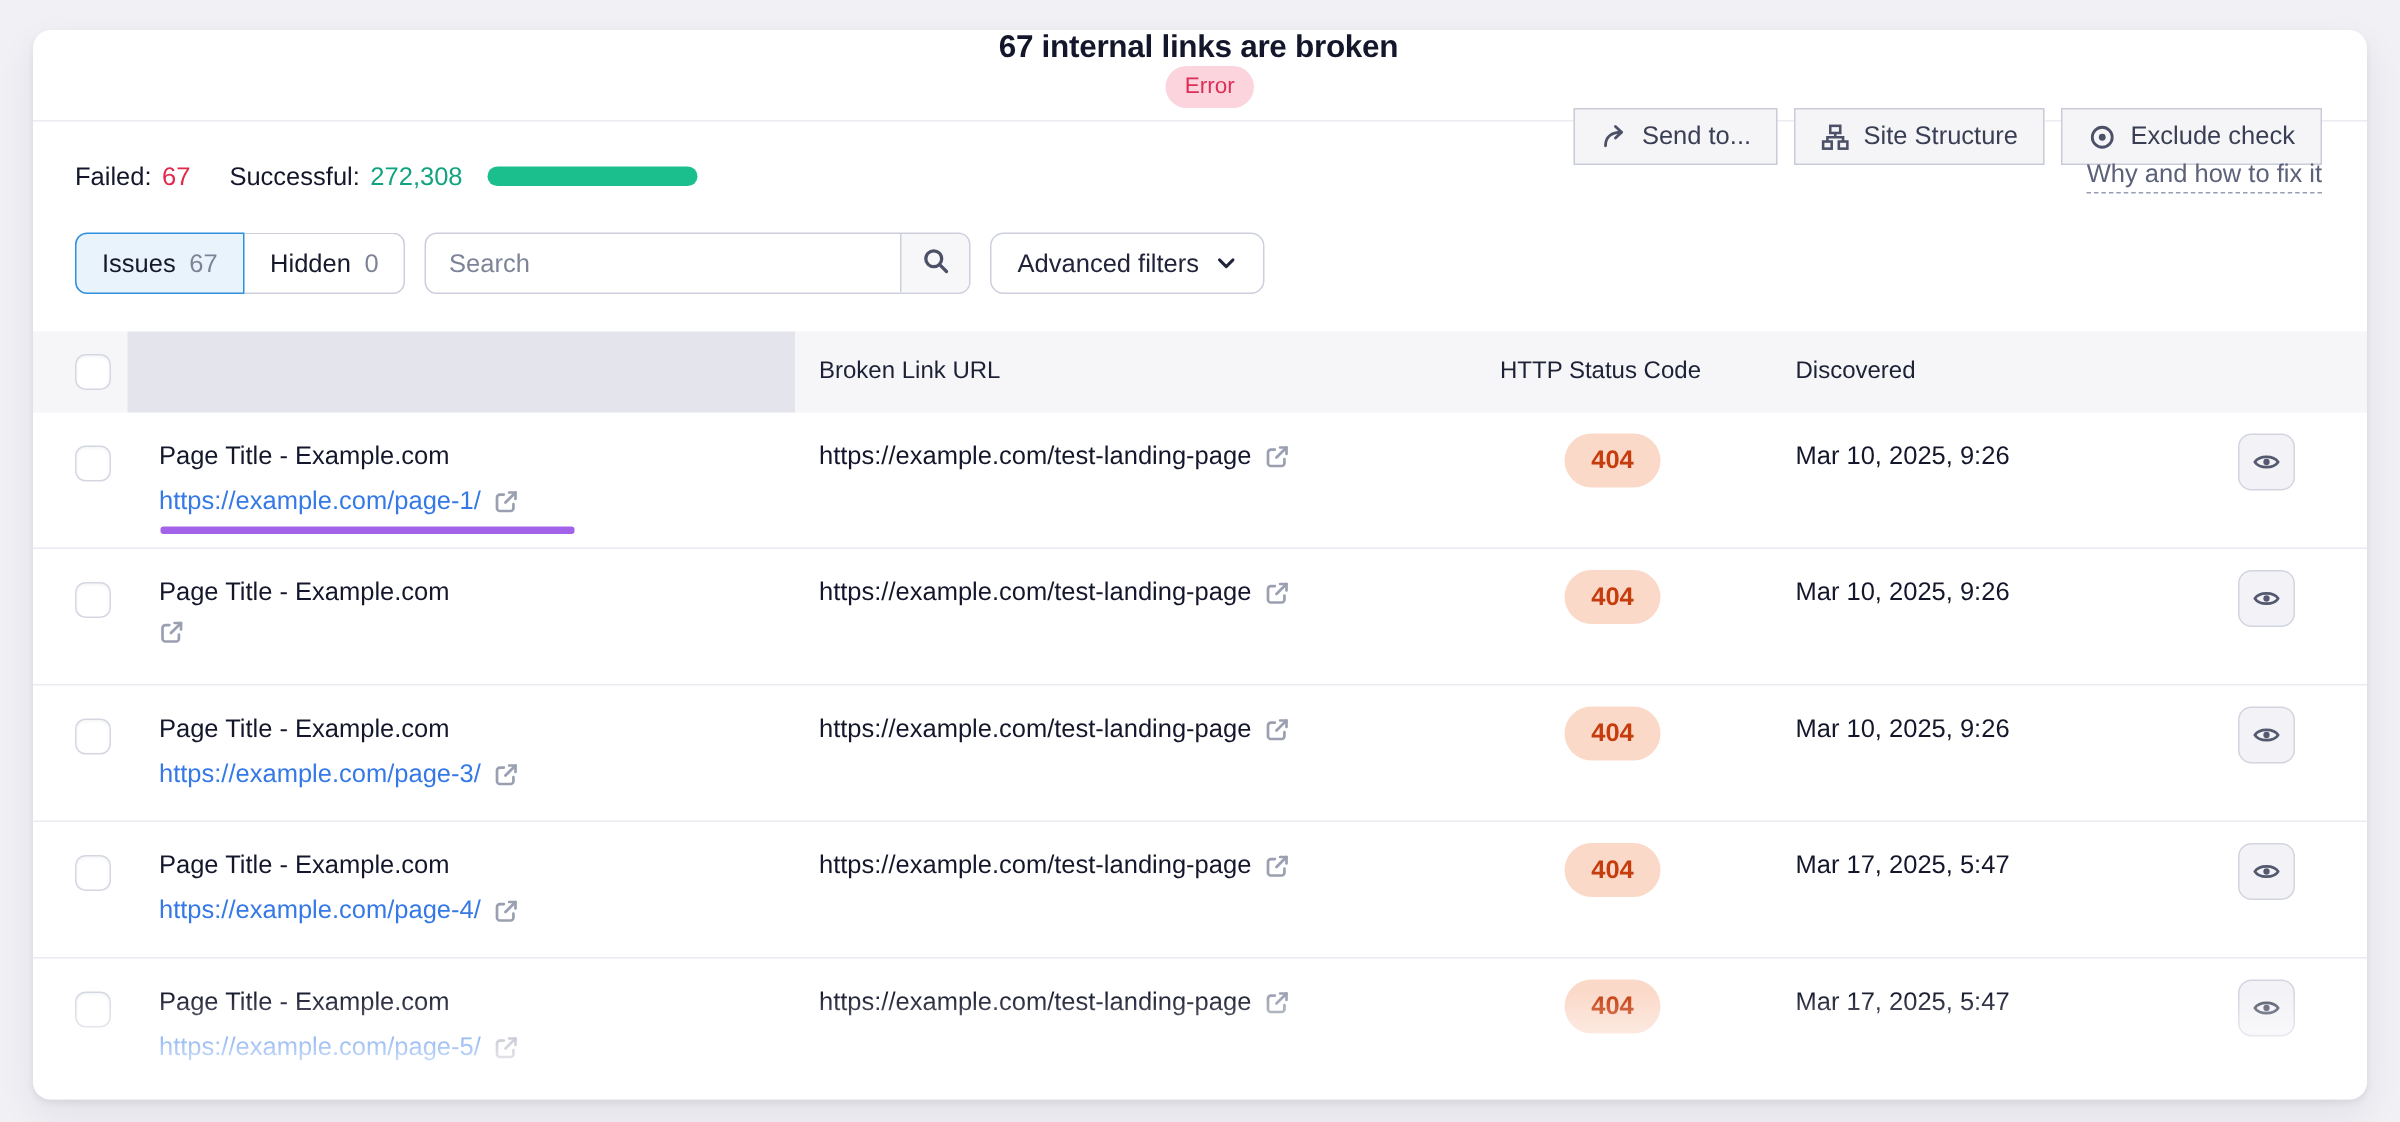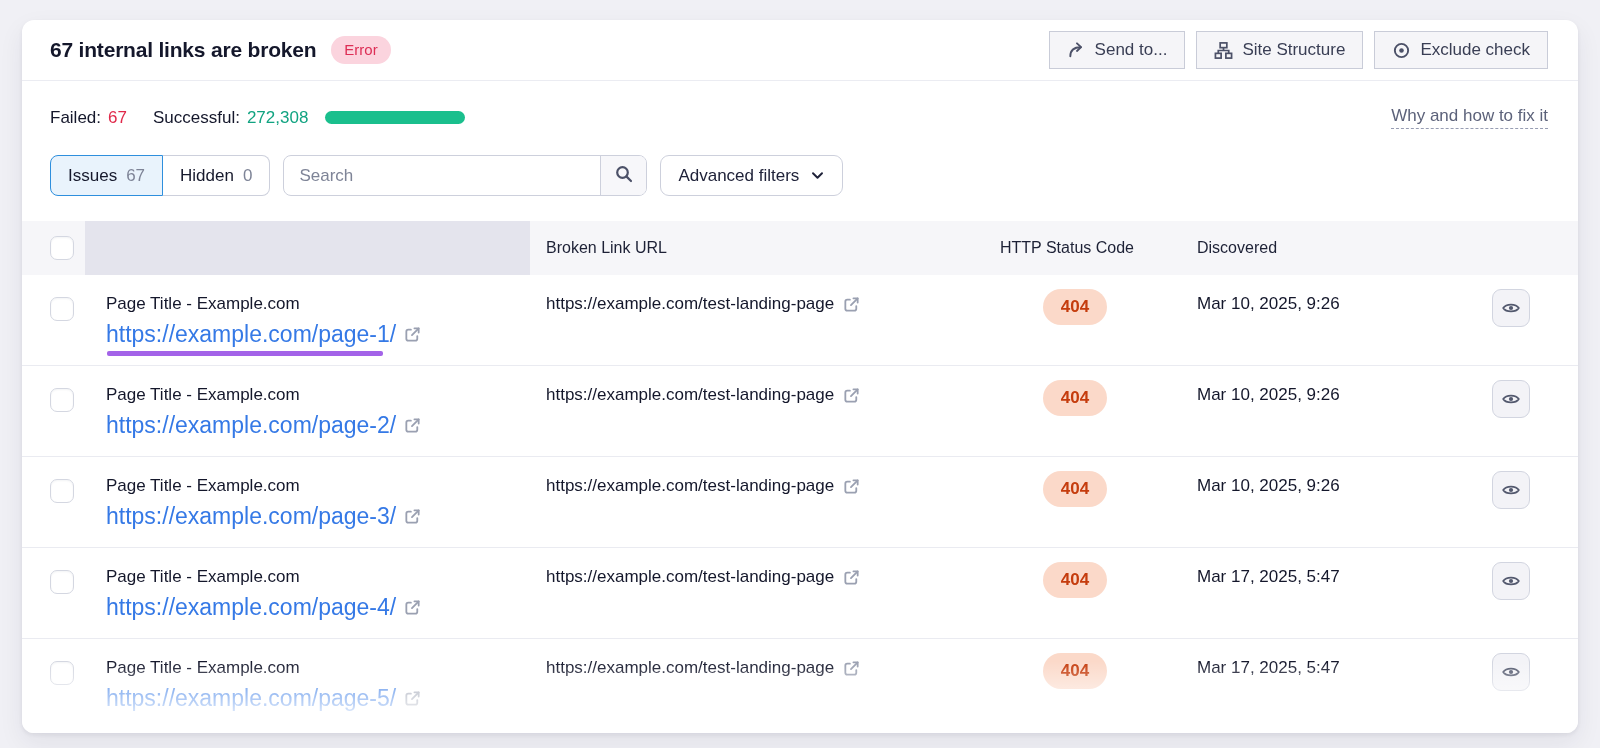--- a/index.html
+++ b/index.html
@@ -12,21 +12,21 @@
   }
   .card {
     position:absolute; left:22px; top:20px; width:1556px; height:713px;
     background:#fff; border-radius:12px;
     box-shadow:0 2px 4px rgba(26,30,51,.07), 0 10px 26px rgba(26,30,51,.07);
     overflow:hidden;
   }
   
   .titlebar {
     height:61px; display:flex; align-items:center;
-    padding:0 30px 0 28px; border-bottom:1px solid #ebecf2;
+    padding:0 30px 0 28px; border-bottom:1px solid #ebecf2;flex-direction:column;
   }
   .page-title { font-size:21px; font-weight:700; letter-spacing:-.2px; color:#14172b; }
   .error-badge {
     margin-left:15px; background:#fbd4de; color:#dd2e55;
     font-size:15px; line-height:15px; padding:6px 13px 7px; border-radius:14px;
   }
   .actions { margin-left:auto; display:flex; gap:11px; }
   .btn {
     display:flex; align-items:center; gap:9px; height:38px; padding:0 17px;
     background:#f5f5f8; border:1px solid #c9ccd8; border-radius:0;
@@ -84,21 +84,21 @@
   .checkbox {
     width:24px; height:24px; border:1px solid #d4d7e1; border-radius:7px; background:#fff;
     box-shadow:inset 0 1px 2px rgba(26,30,51,.05); cursor:pointer; display:inline-block;
   }
   .sort-icon { display:inline-flex; color:#8a90a3; }
   .tbody { position:relative; }
   .trow { position:relative; height:91px; border-bottom:1px solid #eaebf1;text-align:center; }
   .rcell { position:absolute; }
   .r-check { left:28px; top:22px; }
   .r-title { left:84px; top:17px; font-size:17px; line-height:24px; color:#14172b; }
-  .r-link  { left:84px; top:47px; font-size:23px; line-height:24px; display:flex; align-items:center; gap:8px; }
+  .r-link  { left:84px; top:47px; font-size:17px; line-height:24px; display:flex; align-items:center; gap:8px; }
   .r-link a { color:#3579e6; text-decoration:none; cursor:pointer; }
   .link-highlight {
     display:none; position:absolute; left:85px; top:76px; width:276px; height:5px;
     background:#a363e8; border-radius:2px;
   }
   .r-broken { left:524px; top:17px; font-size:17px; line-height:24px; color:#14172b;
               display:flex; align-items:center; gap:9px; }
   .ext-icon { color:#9aa0b1; display:inline-flex; cursor:pointer; }
   .r-status { left:1021px; top:14px; }
   .status-badge {
@@ -257,21 +257,20 @@
       </button>
     </div>
   </div>
 
   <div class="trow">
     <div class="rcell r-check">
       <span class="checkbox"></span>
     </div>
     <div class="rcell r-title">Page Title - Example.com</div>
     <div class="rcell r-link">
-      <a>https://example.com/page-2/</a>
       <span class="ext-icon">
         <svg width="17" height="17" viewBox="0 0 16 16" fill="none" stroke="currentColor" stroke-width="1.7" stroke-linecap="round" stroke-linejoin="round">
               <path d="M6.5 3.5 H4 A1.8 1.8 0 0 0 2.2 5.3 V12 A1.8 1.8 0 0 0 4 13.8 H10.7 A1.8 1.8 0 0 0 12.5 12 V9.5"></path>
               <path d="M7.5 8.5 L13.8 2.2"></path>
               <path d="M9.8 2.2 H13.8 V6.2"></path>
             </svg>
       </span>
     </div>
 
     <div class="rcell r-broken">

